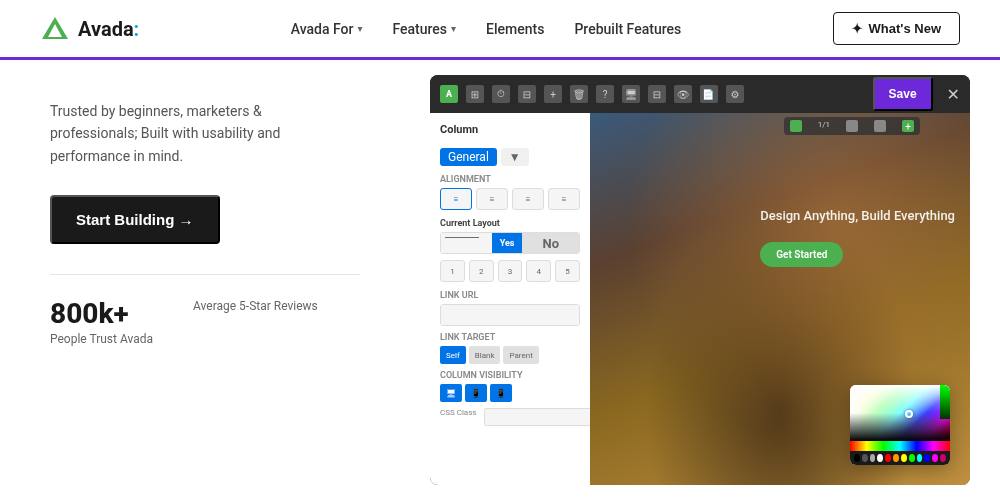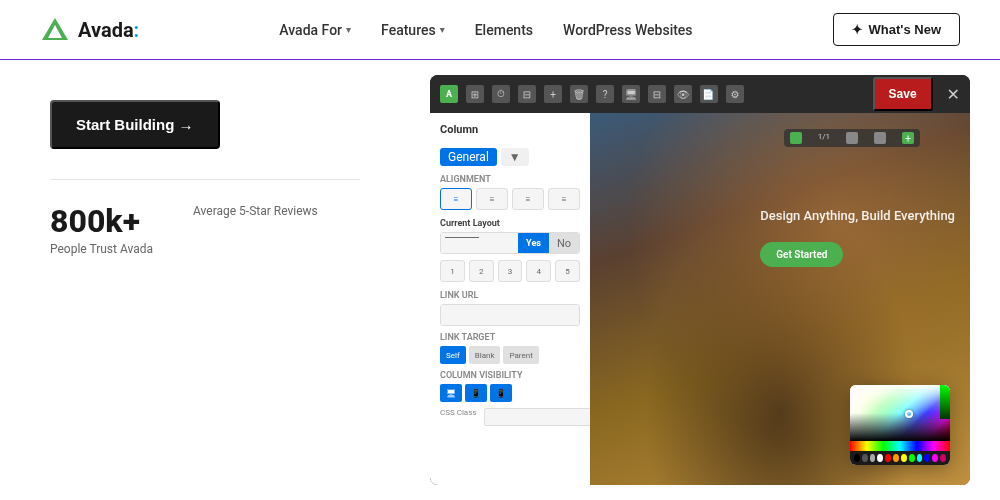--- a/index.html
+++ b/index.html
@@ -11,21 +11,21 @@
       overflow: hidden;
     }
 
     
     header {
       display: flex;
       align-items: center;
       justify-content: space-between;
       padding: 0 40px;
       height: 60px;
-      border-bottom: 1px solid #6d28d9;
+      border-bottom: 3px solid #6d28d9;
     }
     .logo-area {
       display: flex;
       align-items: center;
       gap: 8px;
     }
     .logo-icon {
       width: 30px;
       height: 30px;
     }
@@ -117,21 +117,21 @@
       height: 1px;
       background: #e5e5e5;
       margin-bottom: 22px;
     }
     .stats {
       display: flex;
       gap: 40px;
     }
     .stat-item {}
     .stat-number {
-      font-size: 32px;
+      font-size: 28px;
       font-weight: 800;
       color: #1a1a1a;
     }
     .stat-label {
       font-size: 12px;
       color: #666;
       margin-top: 2px;
     }
 
     
@@ -175,21 +175,21 @@
       color: #ccc;
     }
     .toolbar-avada-icon {
       background: #4CAF50;
       color: white;
       font-weight: bold;
       font-size: 9px;
     }
     .toolbar-spacer { flex: 1; }
     .toolbar-save-btn {
-      background: #b91c1c;
+      background: #6d28d9;
       color: white;
       padding: 8px 14px;
       border-radius: 3px;
       font-size: 12px;
       font-weight: 600;
       cursor: pointer;
     }
     .toolbar-close {
       color: #ccc;
       font-size: 16px;
@@ -314,23 +314,23 @@
       font-weight: 700;
       padding: 0 8px;
       height: 100%;
       display: flex;
       align-items: center;
       cursor: pointer;
     }
     .no-btn {
       background: #e0e0e0;
       color: #666;
-      font-size: 11px;
-      font-weight: 400;
-      padding: 0 8px;
+      font-size: 13px;
+      font-weight: 700;
+      padding: 0 20px;
       height: 100%;
       display: flex;
       align-items: center;
       cursor: pointer;
     }
     .blue-toggle-row {
       display: flex;
       gap: 3px;
       margin-bottom: 6px;
     }
@@ -412,21 +412,21 @@
       padding: 7px 16px;
       border-radius: 20px;
       font-size: 10px;
       font-weight: 600;
       cursor: pointer;
     }
 
     
     .canvas-mini-toolbar {
       position: absolute;
-      top: 16px;
+      top: 4px;
       right: 50px;
       display: flex;
       gap: 16px;
       background: rgba(50,50,50,0.8);
       padding: 3px 6px;
       border-radius: 4px;
     }
     .mini-tool {
       width: 12px;
       height: 12px;
@@ -513,33 +513,34 @@
       <span class="chevron">▾</span>
     </div>
     <div class="nav-item">
       <span>Features</span>
       <span class="chevron">▾</span>
     </div>
     <div class="nav-item">
       <span>Elements</span>
     </div>
     <div class="nav-item">
-      <span>WordPress Websites</span>
+      <span>Prebuilt Features</span>
     </div>
   </nav>
 
   <button class="whats-new-btn">
     <span>✦</span>
     <span>What's New</span>
   </button>
 </header>
 
 <div class="main-content">
 
   <div class="left-side">
+    <p class="hero-subtitle">Trusted by beginners, marketers &amp; professionals; Built with usability and performance in mind.</p>
     <button class="start-building-btn">Start Building →</button>
 
     <div class="divider"></div>
 
     <div class="stats">
       <div class="stat-item">
         <div class="stat-number">800k+</div>
         <div class="stat-label">People Trust Avada</div>
       </div>
       <div class="stat-item">

